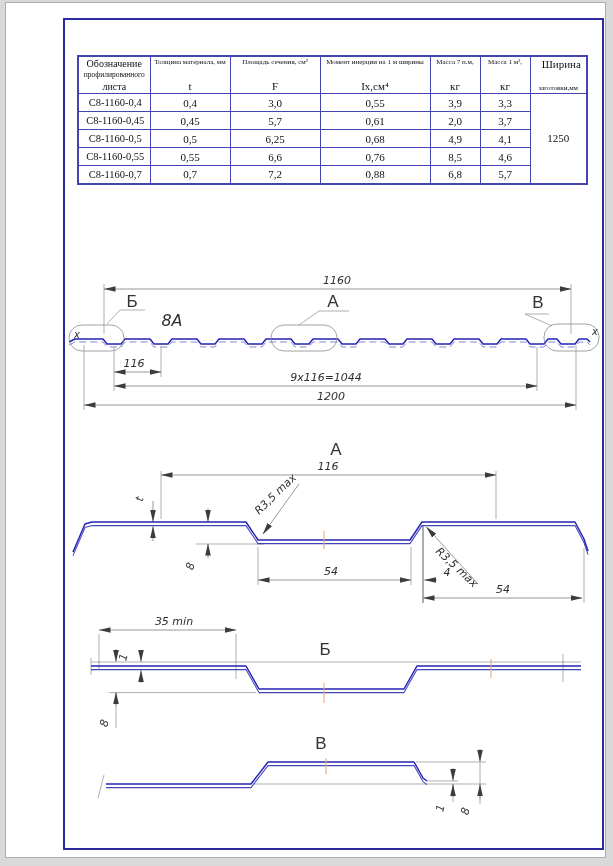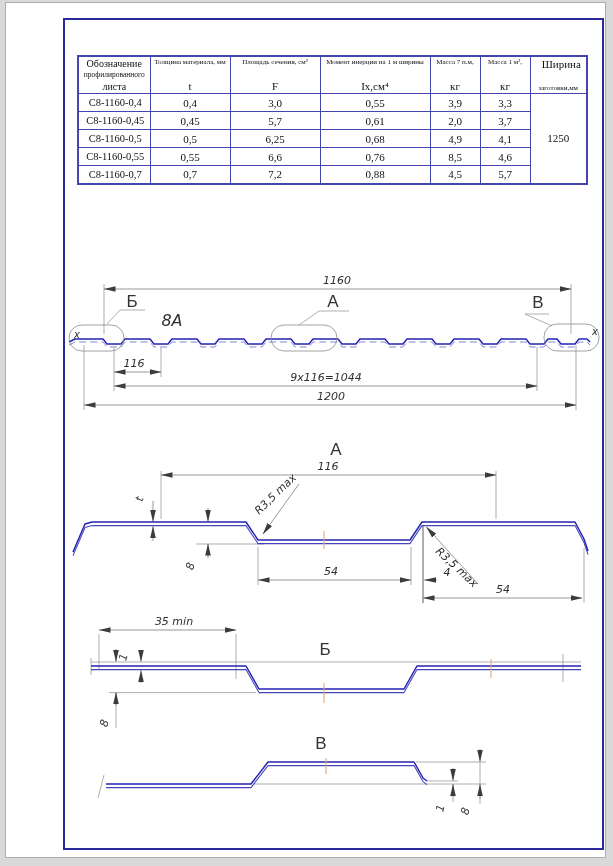--- a/index.html
+++ b/index.html
@@ -136,21 +136,21 @@
       <td>6,6</td>
       <td>0,76</td>
       <td>8,5</td>
       <td>4,6</td>
     </tr>
     <tr class="data">
       <td class="cellL">С8-1160-0,7</td>
       <td>0,7</td>
       <td>7,2</td>
       <td>0,88</td>
-      <td>4,5</td>
+      <td>6,8</td>
       <td>5,7</td>
     </tr>
   </tbody>
     </table>
 
   <svg id="dwg" viewBox="0 0 613 866">
     <defs>
       <marker id="arr" markerUnits="userSpaceOnUse" markerWidth="12" markerHeight="7" viewBox="0 0 12 7" refX="11.5" refY="3.5" orient="auto-start-reverse">
         <path d="M12,3.5 L0,0.7 L0,6.3 Z" class="arrfill"></path>
       </marker>

